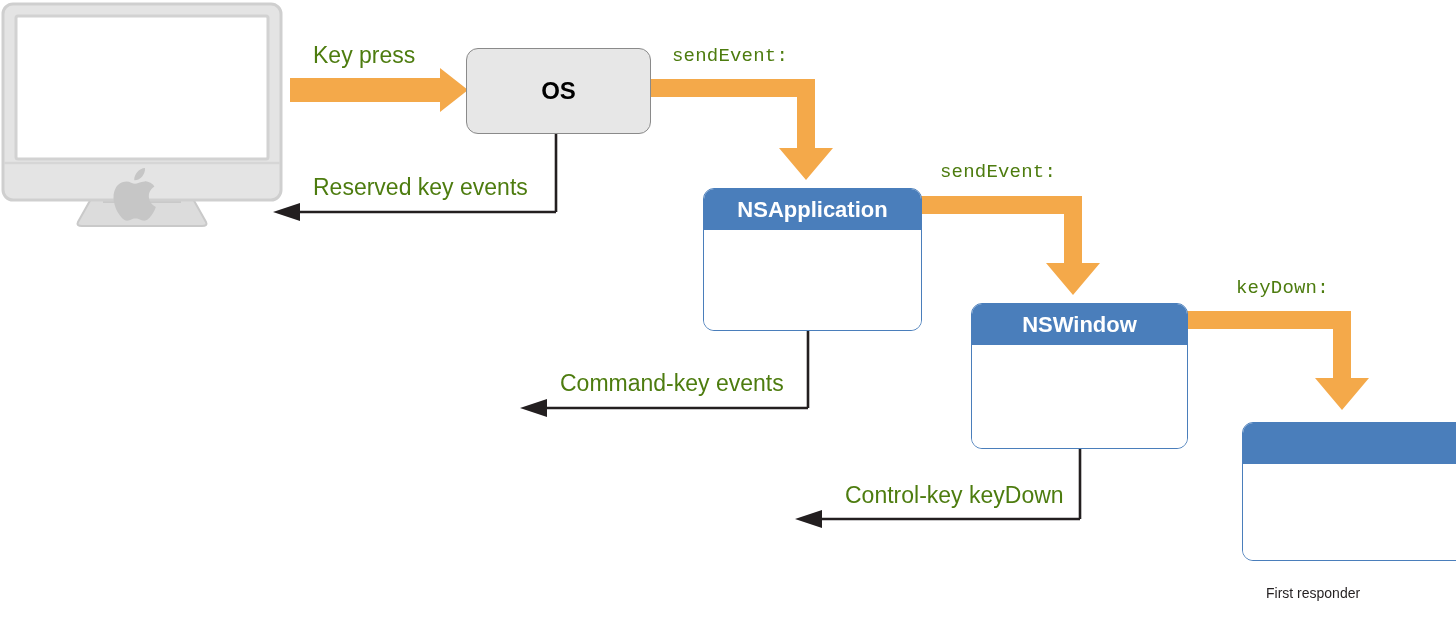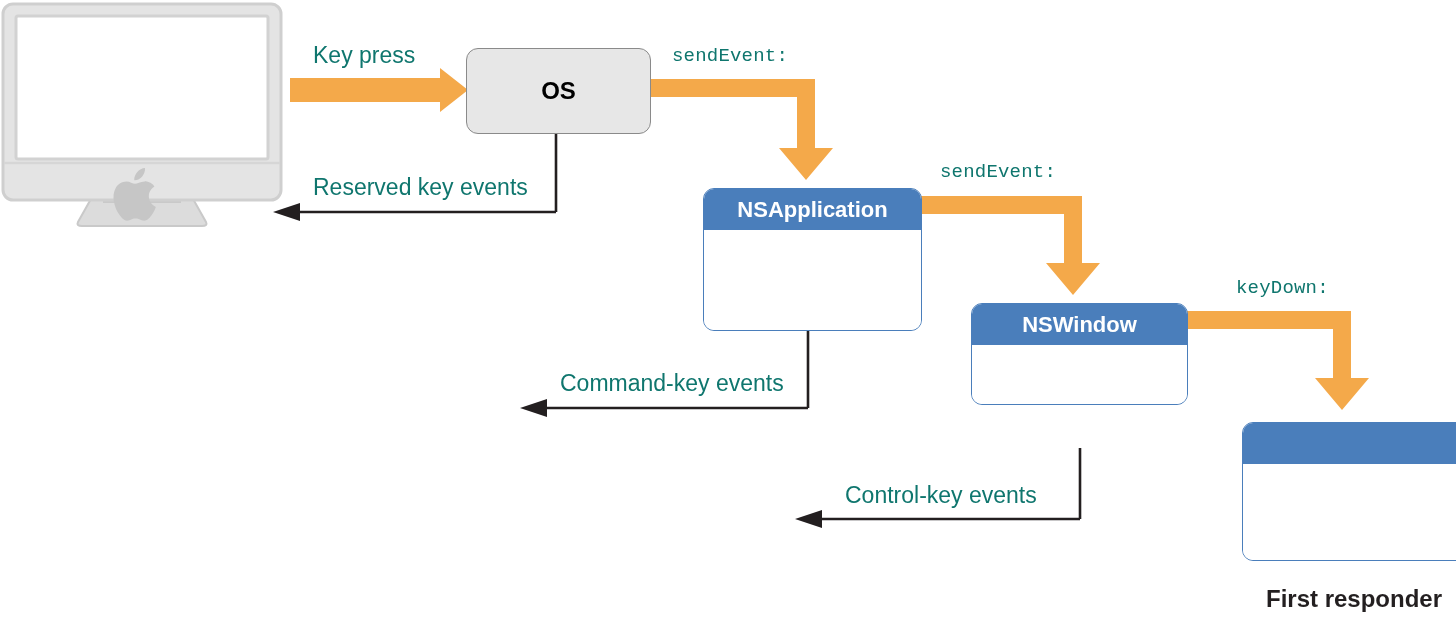--- a/index.html
+++ b/index.html
@@ -22,21 +22,21 @@
     left: 0;
     top: 0;
     width: 1456px;
     height: 617px;
   }
 
   
   .lbl {
     position: absolute;
     white-space: nowrap;
-    color: #0f766e;
+    color: #4d7c0f;
   }
   .lbl-sans {
     font-family: "Liberation Sans", sans-serif;
     font-size: 23px;
     font-weight: 400;
   }
   .lbl-mono {
     font-family: "Liberation Mono", monospace;
     font-size: 19px;
     font-weight: 400;
@@ -80,22 +80,22 @@
     justify-content: center;
     box-sizing: border-box;
   }
   .node-class .node-body {
     background: #ffffff;
     height: calc(100% - 41px);
   }
   .node-caption {
     position: absolute;
     font-family: "Liberation Sans", sans-serif;
-    font-size: 24px;
-    font-weight: bold;
+    font-size: 14px;
+    font-weight: normal;
     color: #231f20;
     white-space: nowrap;
   }
 </style>
 </head>
 <body>
 
 <div id="diagram-root">
 
   <svg id="flow-svg" viewBox="0 0 1456 617">
@@ -180,21 +180,21 @@
 
   <div class="node node-os" style="left:466px; top:48px; width:185px; height:86px;">
     <span class="node-os-title">OS</span>
   </div>
 
   <div class="node node-class" style="left:703px; top:188px; width:219px; height:143px;">
     <div class="node-header">NSApplication</div>
     <div class="node-body"></div>
   </div>
 
-  <div class="node node-class" style="left:971px; top:303px; width:217px; height:102px;">
+  <div class="node node-class" style="left:971px; top:303px; width:217px; height:146px;">
     <div class="node-header">NSWindow</div>
     <div class="node-body"></div>
   </div>
 
   <div class="node node-class" style="left:1242px; top:422px; width:228px; height:139px;">
     <div class="node-header"></div>
     <div class="node-body"></div>
   </div>
 
   <div class="node-caption" style="left:1266px; top:585px;">First responder</div>
@@ -204,15 +204,15 @@
   <div class="lbl lbl-mono" style="left:672px; top:45px;">sendEvent:</div>
 
   <div class="lbl lbl-mono" style="left:940px; top:161px;">sendEvent:</div>
 
   <div class="lbl lbl-mono" style="left:1236px; top:277px;text-align:right;">keyDown:</div>
 
   <div class="lbl lbl-sans" style="left:560px; top:370px;">Command-key events</div>
 
   <div class="lbl lbl-sans" style="left:313px; top:174px;">Reserved key events</div>
 
-  <div class="lbl lbl-sans" style="left:845px; top:482px;">Control-key events</div>
+  <div class="lbl lbl-sans" style="left:845px; top:482px;">Control-key keyDown</div>
 
 </div>
 
 </body></html>

